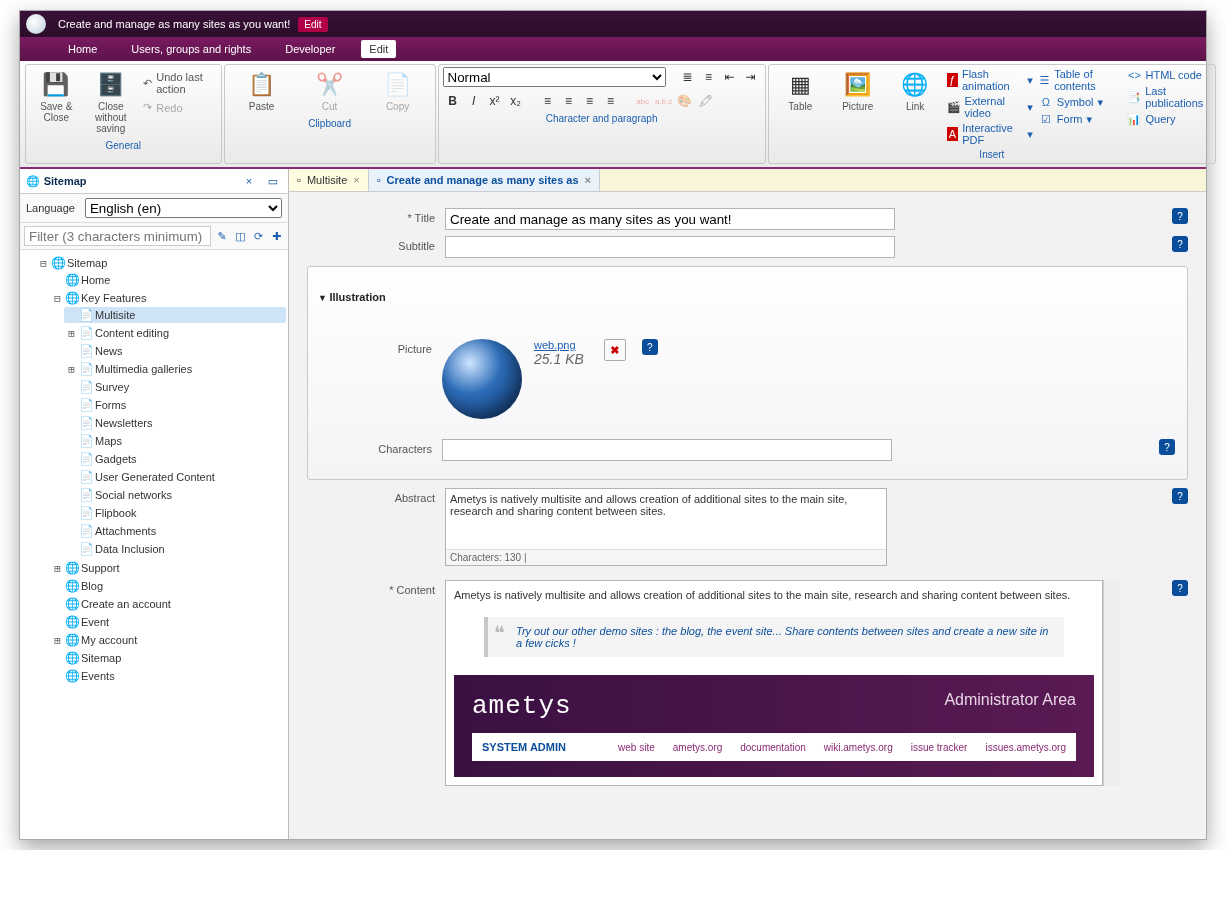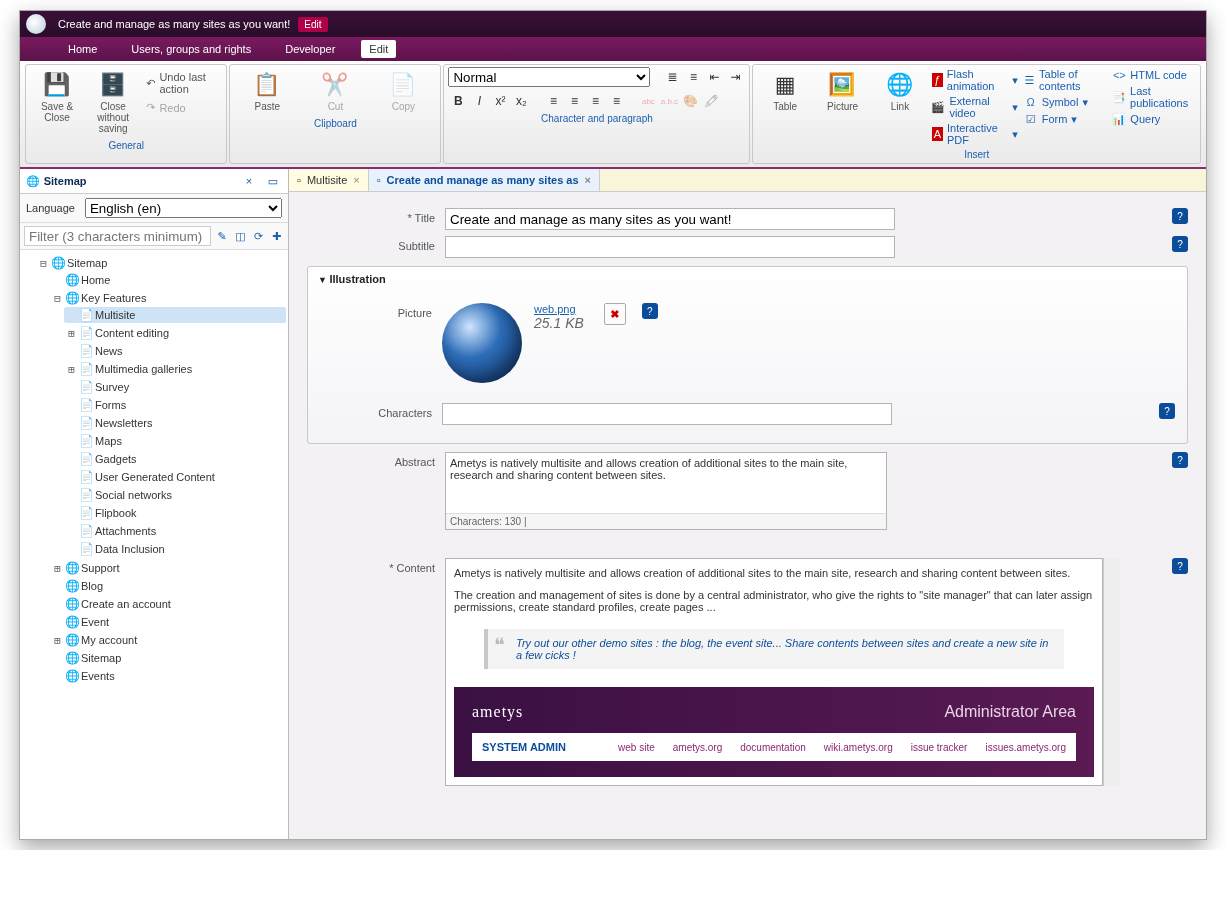--- a/index.html
+++ b/index.html
@@ -13,21 +13,21 @@
 .menubar .menu-item.active{background:#fff;color:#333}
 .ribbon{display:flex;background:linear-gradient(#fefefe,#e9e9e9);border-bottom:2px solid #8a2a72;padding:2px 4px}
 .group{border:1px solid #c8c8c8;border-radius:3px;margin:1px;padding:2px 4px 0;display:flex;flex-direction:column;align-items:center}
 .group-label{font-size:10px;color:#1b5fb0;padding:2px 0 3px}
 .group-body{display:flex;align-items:flex-start;gap:2px}
 .bigbtn{display:flex;flex-direction:column;align-items:center;width:60px;padding:3px 2px;border:1px solid transparent;border-radius:3px;cursor:pointer}
 .icon32{width:28px;height:28px;display:flex;align-items:center;justify-content:center;font-size:22px}
 .btnlabel{font-size:10px;color:#555;text-align:center;line-height:11px;margin-top:2px}
 .smallbtn{display:flex;align-items:center;gap:4px;padding:2px 4px;font-size:11px;color:#555;cursor:pointer;border-radius:2px}
 .disabled{opacity:.5}
-.styleselect{width:202px;height:20px}
+.styleselect{width:223px;height:20px}
 .toolbar-row{display:flex;gap:1px;align-items:center}
 .tbtn{width:20px;height:20px;display:flex;align-items:center;justify-content:center;font-size:12px;cursor:pointer;border-radius:2px}
 .insert-col{display:flex;flex-direction:column;gap:1px}
 .insert-item{display:flex;align-items:center;gap:4px;font-size:11px;color:#1b5fb0;cursor:pointer;padding:1px 2px}
 .insert-item .sq{width:14px;height:14px;display:inline-flex;align-items:center;justify-content:center;font-size:11px}
 .workspace{display:flex;height:670px}
 .sidebar{width:268px;border-right:1px solid #bbb;display:flex;flex-direction:column;background:#f9f9f9}
 .panel-hdr{display:flex;align-items:center;justify-content:space-between;padding:3px 6px;background:#fff;border-bottom:1px solid #ccc}
 .panel-hdr .ttl{display:flex;align-items:center;gap:4px;font-weight:bold;color:#092a4e}
 .lang-row{display:flex;align-items:center;gap:10px;padding:4px 6px;border-bottom:1px solid #ddd}
@@ -48,37 +48,37 @@
 .tab.yellow{background:#fffce1}
 .tab.active{background:#e9f1fb;color:#0a4e9b;font-weight:bold}
 .tab .x{color:#888;cursor:pointer}
 .form{padding:10px 18px}
 .row{display:flex;align-items:flex-start;margin:6px 0}
 .lbl{width:128px;text-align:right;padding-right:10px;padding-top:4px;color:#555}
 .fld{flex:1}
 .fld input[type=text]{width:440px;height:20px;border:1px solid #b4b4b4;padding:0 4px}
 .help{width:16px;height:16px;background:#0a4e9b;color:#fff;border-radius:3px;font-size:10px;display:flex;align-items:center;justify-content:center;margin-left:10px;cursor:pointer}
 .section{border:1px solid #c8c8c8;border-radius:3px;margin:8px 0;background:linear-gradient(#fff,#f4f3f6)}
-.section-hdr{padding:6px 10px;font-weight:bold;color:#222;cursor:pointer}
+.section-hdr{padding:24px 10px;font-weight:bold;color:#222;cursor:pointer}
 .section-hdr::before{content:"▼ ";font-size:9px}
 .section-body{padding:6px 12px 12px}
 .picframe{display:flex;gap:12px;align-items:flex-start}
 .globe{width:80px;height:80px;border-radius:40px;background:radial-gradient(circle at 35% 30%,#cfe5ff 0%,#2d6db8 40%,#0c2a58 100%);box-shadow:inset -6px -6px 14px rgba(0,0,0,.3)}
 .filelink{color:#1b5fb0;text-decoration:underline;cursor:pointer}
 .filesize{color:#666;font-style:italic;font-size:14px}
 .delbox{width:20px;height:20px;border:1px solid #aaa;color:#c00;font-weight:bold;display:flex;align-items:center;justify-content:center;cursor:pointer;border-radius:2px;margin-left:8px}
 .richarea{width:440px;border:1px solid #b4b4b4;background:#fff}
 .abstract-txt{padding:4px;min-height:52px;font-size:11px}
 .charcount{border-top:1px solid #ddd;background:#f5f5f5;padding:2px 4px;font-size:10px;color:#666}
 .content-area{width:640px;border:1px solid #b4b4b4;background:#fff;padding:8px;position:relative}
 .content-area p{margin:0 0 10px}
 .quote{margin:16px 30px;padding:8px 8px 8px 28px;background:#f4f4f4;border-left:4px solid #c8c8c8;color:#0a4e9b;font-style:italic;position:relative}
 .quote::before{content:"❝";position:absolute;left:6px;top:4px;font-size:20px;color:#bbb;font-style:normal}
 .adminprev{margin-top:18px;background:linear-gradient(90deg,#3a1042,#5a1a54);color:#fff;padding:16px 18px}
-.adminprev .brand{font-family:Liberation Serif, serif;font-size:16px;letter-spacing:1px}
+.adminprev .brand{font-family:Liberation Mono, monospace;font-size:26px;letter-spacing:1px}
 .adminprev .area{float:right;font-size:16px;color:#e8d6e6}
 .sysbar{background:#fff;color:#333;margin-top:12px;padding:8px 10px;display:flex;gap:18px;align-items:center;font-size:10px}
 .sysbar .hd{color:#0a4e9b;font-weight:bold;font-size:11px}
 .sysbar .lnk{color:#8a2a72;cursor:pointer}
 .scrollbar{width:16px;background:#eee;border-left:1px solid #ccc}
 </style>
 </head>
 <body>
 
 <div class="app">
@@ -480,26 +480,25 @@
           <div class="lbl">Abstract</div>
           <div class="fld">
             <div class="richarea">
               <div class="abstract-txt">Ametys is natively multisite and allows creation of additional sites to the main site, research and sharing content between sites.</div>
               <div class="charcount"><span>Characters:</span> <span>130</span> |</div>
             </div>
           </div>
           <div class="help">?</div>
         </div>
 
-        <div class="row" style="margin-top:28px">
+        <div class="row" style="margin-top:14px">
           <div class="lbl">* Content</div>
           <div class="fld" style="display:flex">
             <div class="content-area">
               <p>Ametys is natively multisite and allows creation of additional sites to the main site, research and sharing content between sites.</p>
-              <p>The creation and management of sites is done by a central administrator, who give the rights to "site manager"  that can later assign permissions, create standard profiles, create pages ...</p>
               <div class="quote">Try out our other demo sites : the blog, the event site... Share contents between sites and create a new site in a few cicks !</div>
               <div class="adminprev">
                 <span class="brand">ametys</span>
                 <span class="area">Administrator Area</span>
                 <div class="sysbar">
                   <span class="hd">SYSTEM ADMIN</span>
                   <span style="flex:1"></span>
                   <span class="lnk">web site</span>
                   <span class="lnk">ametys.org</span>
                   <span class="lnk">documentation</span>

